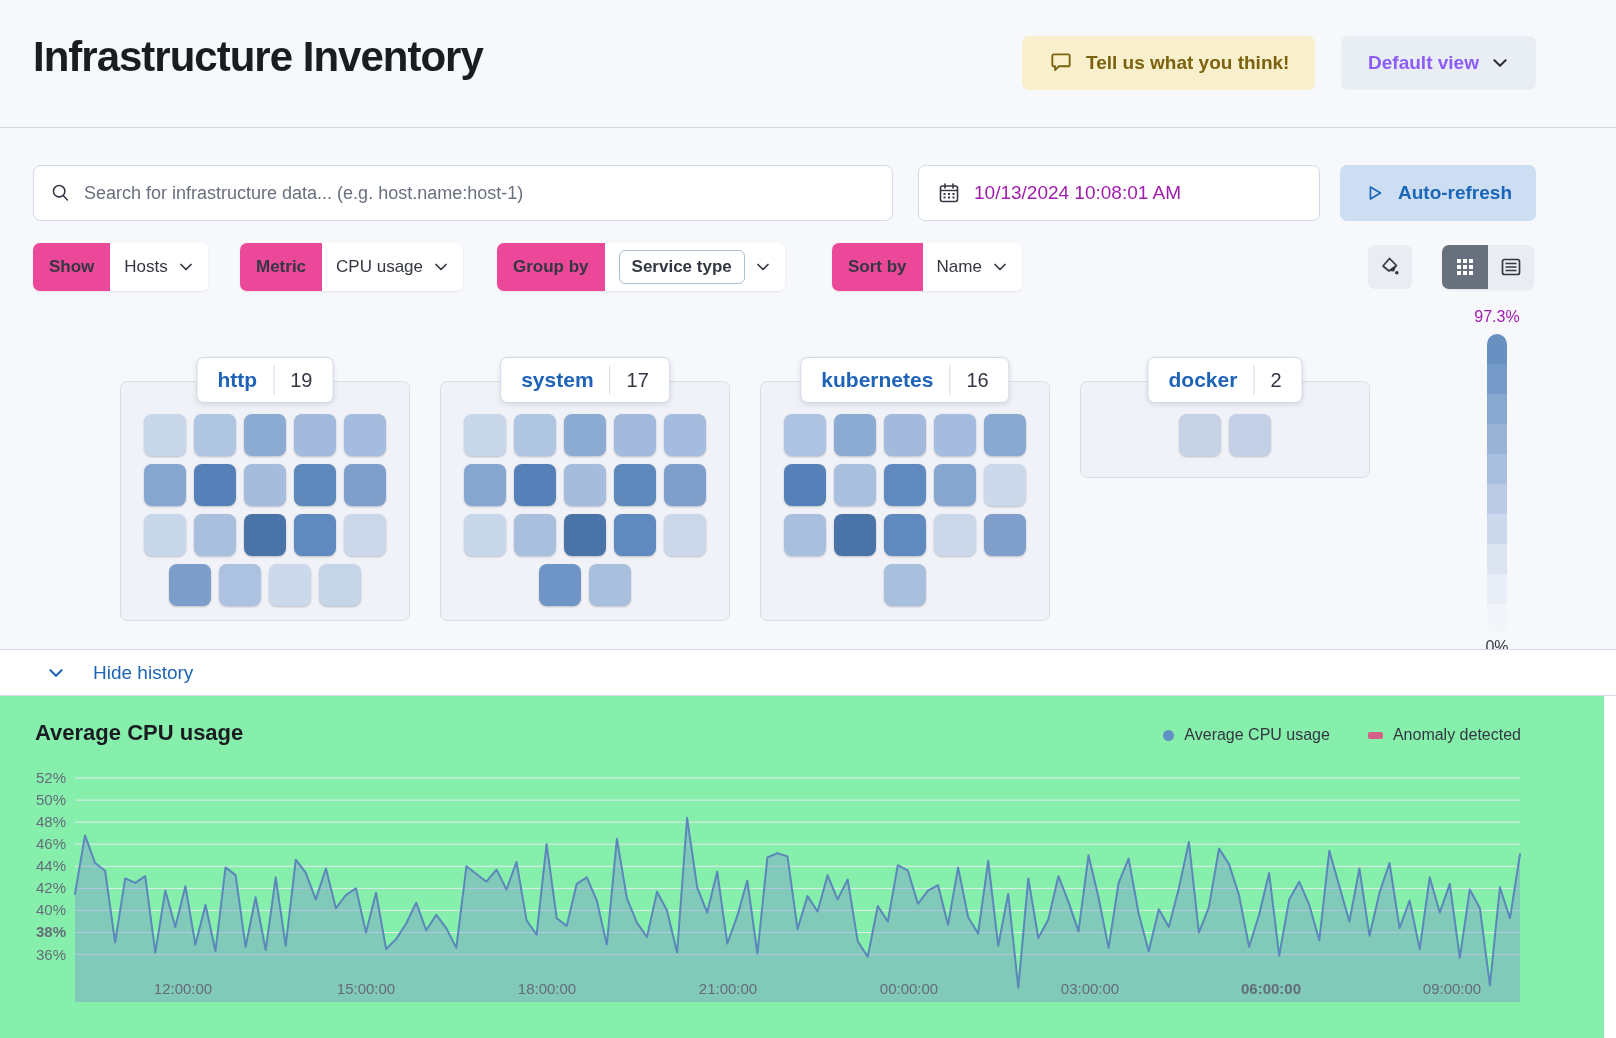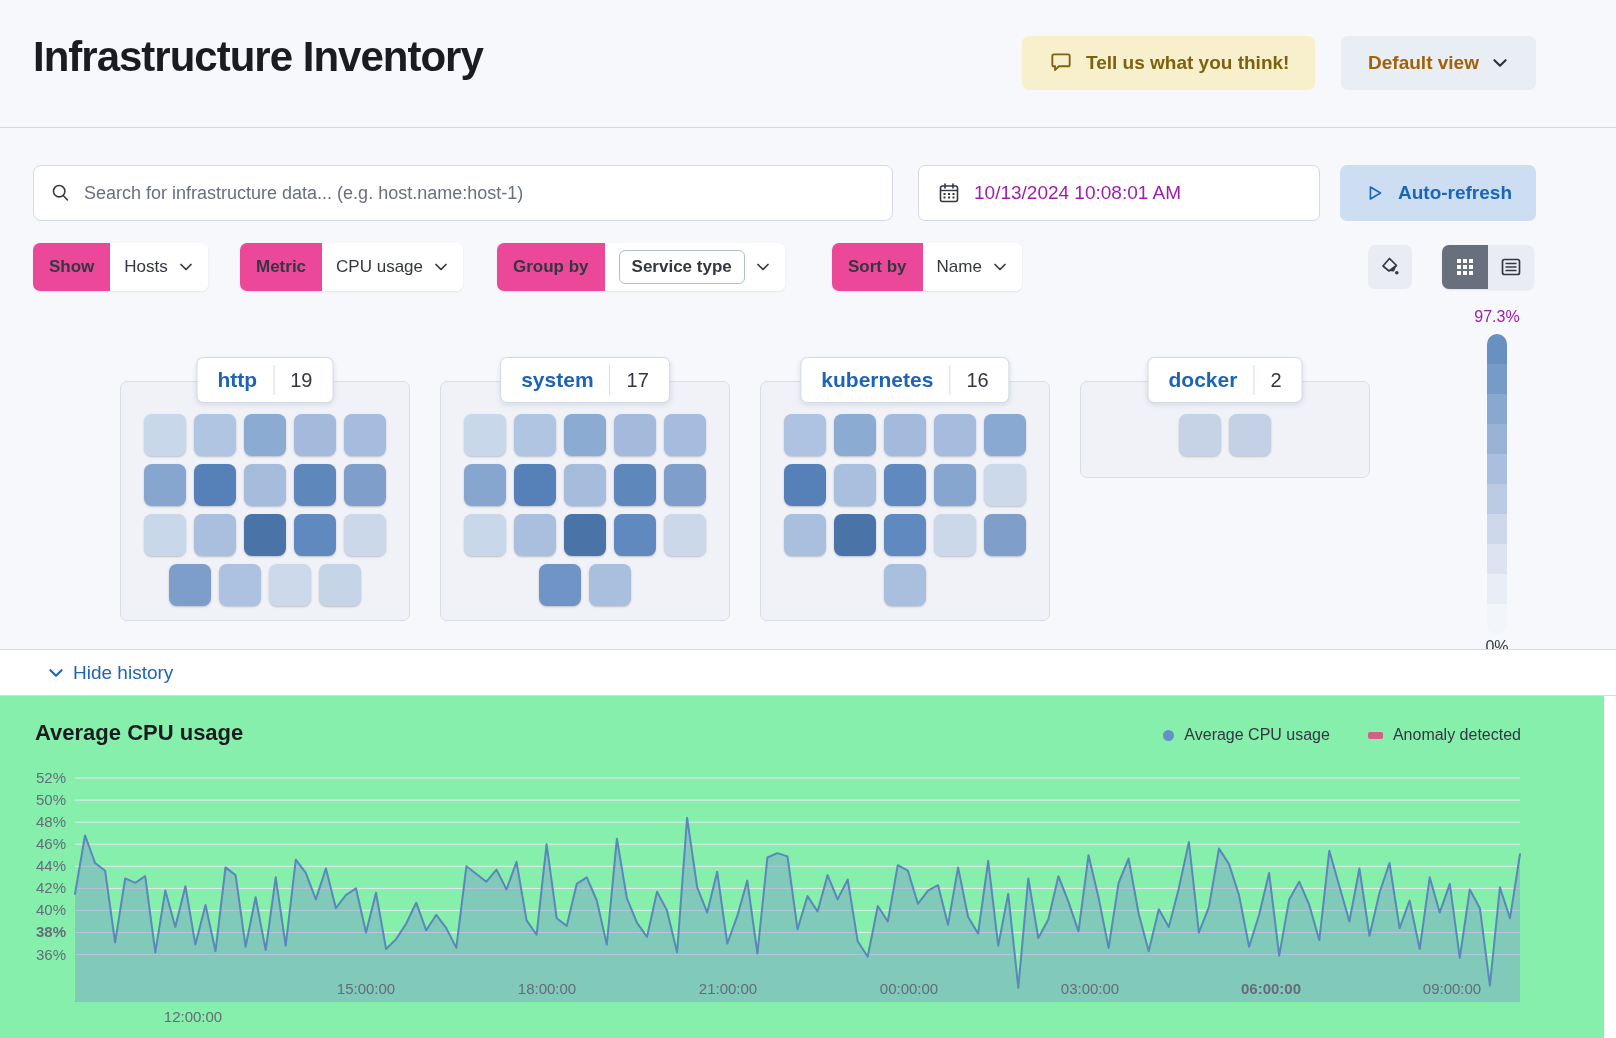--- a/index.html
+++ b/index.html
@@ -7,21 +7,21 @@
   body { font-family:"Liberation Sans", sans-serif; color:#343741; }
   .page { position:relative; width:1616px; height:1038px; overflow:hidden; background:#fff; }
 
   
   .top { position:absolute; left:0; top:0; width:1616px; height:650px; background:#f6f8fb; border-bottom:1px solid #d3dae6; overflow:hidden; }
   .header-divider { position:absolute; left:0; top:127px; width:1616px; height:1px; background:#d3dae6; }
   .page-title { position:absolute; left:33px; top:33px; font-size:42px; font-weight:800; letter-spacing:-1px; color:#1a1c21; }
 
   .btn { display:flex; align-items:center; border:none; cursor:pointer; font-family:inherit; border-radius:7px; }
   .feedback-btn { position:absolute; left:1022px; top:36px; height:54px; padding:0 26px; gap:12px; background:#f8f0cc; color:#7c610f; font-size:19px; font-weight:600; }
-  .viewsel-btn { position:absolute; left:1341px; top:36px; width:195px; height:54px; padding:0 20px; gap:12px; background:#e9edf4; color:#a16207; font-size:19px; font-weight:600; justify-content:center; }
+  .viewsel-btn { position:absolute; left:1341px; top:36px; width:195px; height:54px; padding:0 20px; gap:12px; background:#e9edf4; color:#8b5cf6; font-size:19px; font-weight:600; justify-content:center; }
 
   .search-box { position:absolute; left:33px; top:165px; width:860px; height:56px; background:#fff; border:1px solid #d3dae6; border-radius:8px; display:flex; align-items:center; padding:0 16px; gap:12px; }
   .search-box input { border:none; outline:none; flex:1; font-size:18px; font-family:inherit; color:#343741; background:transparent; }
   .search-box input::placeholder { color:#69707d; }
   .datepicker-btn { position:absolute; left:918px; top:165px; width:402px; height:56px; background:#fff; border:1px solid #d3dae6; padding:0 18px; gap:13px; font-size:19px; font-weight:500; color:#a21caf; }
   .autorefresh-btn { position:absolute; left:1340px; top:165px; width:196px; height:56px; background:#cddef2; color:#1a66b8; font-size:19px; font-weight:700; gap:12px; justify-content:center; }
 
   
   .fgroup { position:absolute; top:243px; height:48px; display:flex; align-items:stretch; border-radius:7px; overflow:visible; box-shadow:0 1px 2px rgba(70,80,100,.12); background:#fff; }
   .flabel { display:flex; align-items:center; padding:0 16px; background:#ec4899; font-size:17px; font-weight:700; color:#343741; border-radius:7px 0 0 7px; }
@@ -44,21 +44,21 @@
   .tile { width:42px; height:42px; border-radius:8px; box-shadow:0 1px 2px rgba(30,40,60,.25); cursor:pointer; }
 
   
   .scale-max { position:absolute; left:1447px; top:308px; width:100px; text-align:center; font-size:16px; color:#a21caf; }
   .scale-min { position:absolute; left:1447px; top:638px; width:100px; text-align:center; font-size:16px; color:#343741; }
   .scale-bar { position:absolute; left:1487px; top:334px; width:20px; height:300px; border-radius:10px; overflow:hidden; display:flex; flex-direction:column; }
   .scale-seg { flex:1; }
 
   
   .history-bar { position:absolute; left:0; top:650px; width:1616px; height:46px; background:#fff; border-bottom:1px solid #d3dae6; display:flex; align-items:center; }
-  .history-link { display:flex; align-items:center; gap:8px; margin-left:47px; color:#1d64b5; font-size:19px; font-weight:500; text-decoration:none; cursor:pointer; }
+  .history-link { display:flex; align-items:center; gap:28px; margin-left:47px; color:#1d64b5; font-size:19px; font-weight:500; text-decoration:none; cursor:pointer; }
 
   
   .chart-section { position:absolute; left:0; top:696px; width:1604px; height:342px; background:#86efac; }
   .chart-title { position:absolute; left:35px; top:24px; font-size:22px; font-weight:700; color:#1a1c21; }
   .chart-legend { position:absolute; right:83px; top:30px; display:flex; gap:38px; align-items:center; }
   .legend-item { display:flex; align-items:center; gap:10px; cursor:pointer; }
   .m-circle { width:11px; height:11px; border-radius:50%; display:inline-block; }
   .m-rect { width:15px; height:7px; border-radius:2px; display:inline-block; }
   .legend-label { font-size:16px; color:#343741; }
   #chart-svg { position:absolute; left:0; top:71px; }
@@ -372,21 +372,21 @@
     <div id="axis-labels">
         <div class="ylabel" style="top: 73px;">52%</div>
         <div class="ylabel" style="top: 95px;">50%</div>
         <div class="ylabel" style="top: 117px;">48%</div>
         <div class="ylabel" style="top: 139px;">46%</div>
         <div class="ylabel" style="top: 161px;">44%</div>
         <div class="ylabel" style="top: 183px;">42%</div>
         <div class="ylabel" style="top: 205px;">40%</div>
         <div class="ylabel" style="top: 227px; font-weight: bold;">38%</div>
         <div class="ylabel" style="top: 250px;">36%</div>
-        <div class="xlabel" style="left: 153px; margin-top: 28px;">12:00:00</div>
+        <div class="xlabel" style="left: 143px;">12:00:00</div>
         <div class="xlabel" style="left: 326px;">15:00:00</div>
         <div class="xlabel" style="left: 507px;">18:00:00</div>
         <div class="xlabel" style="left: 688px;">21:00:00</div>
         <div class="xlabel" style="left: 869px;">00:00:00</div>
         <div class="xlabel" style="left: 1050px;">03:00:00</div>
         <div class="xlabel" style="left: 1231px; font-weight: bold;">06:00:00</div>
         <div class="xlabel" style="left: 1412px;">09:00:00</div>
       </div>
   </div>
 

